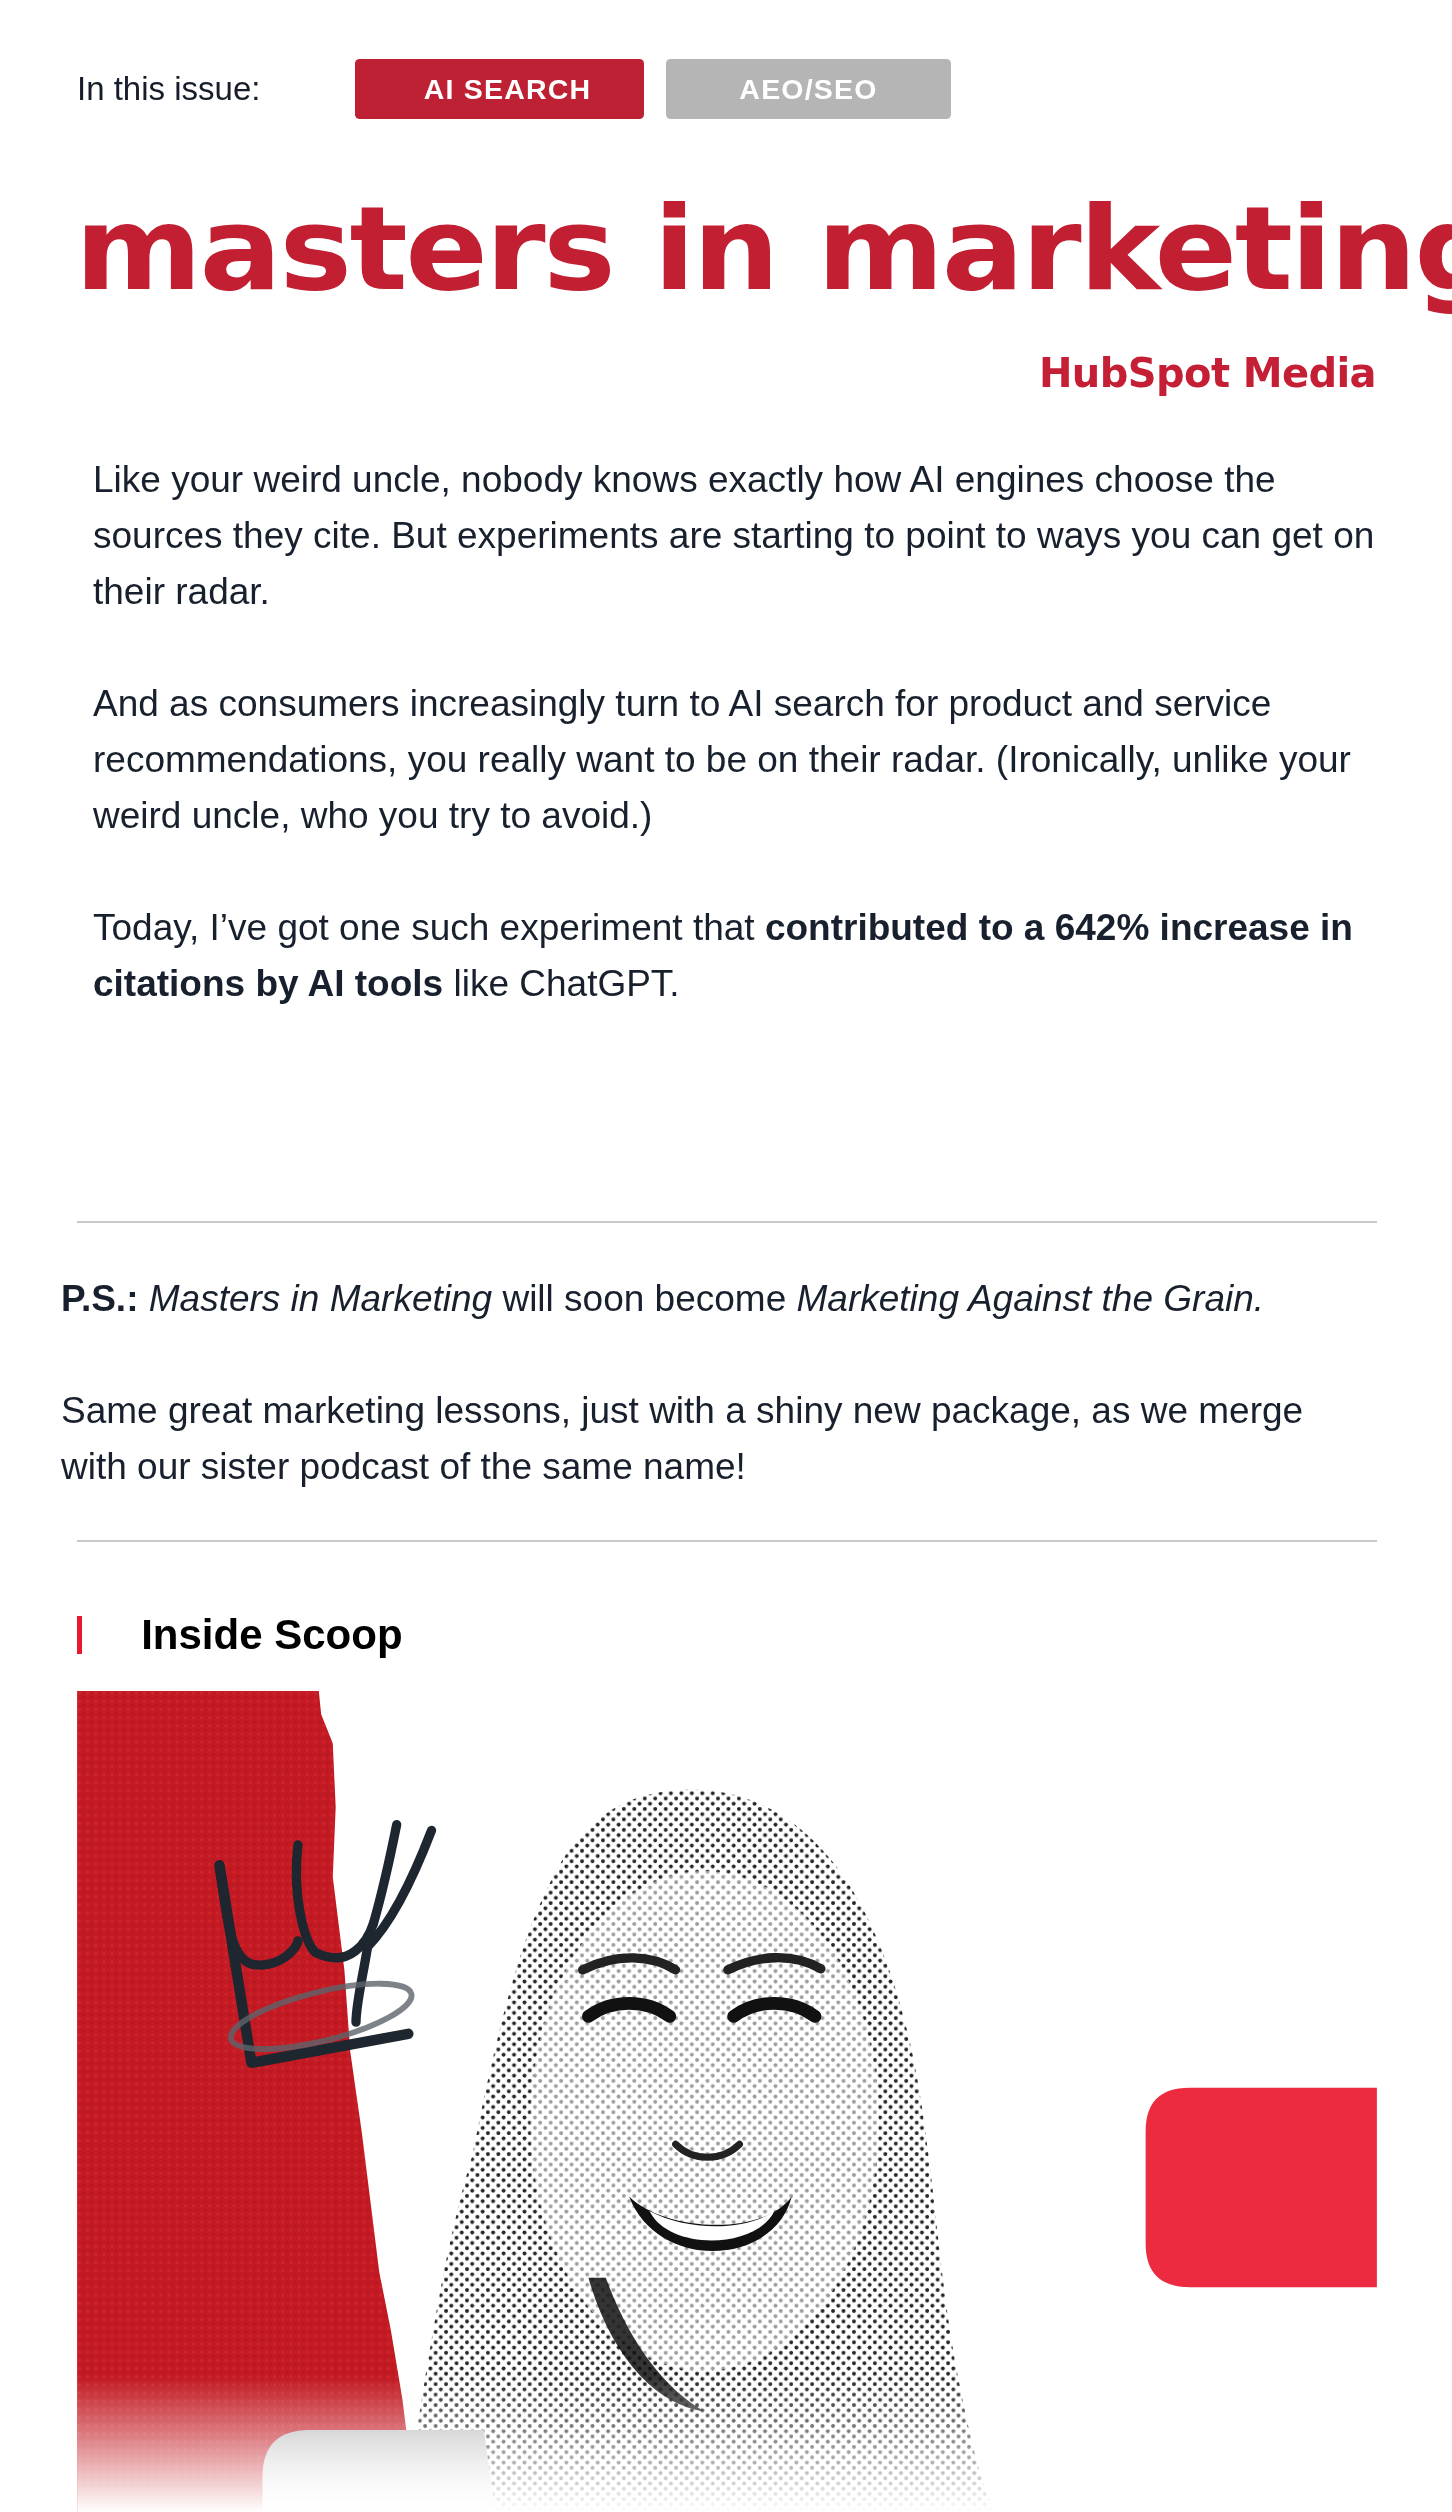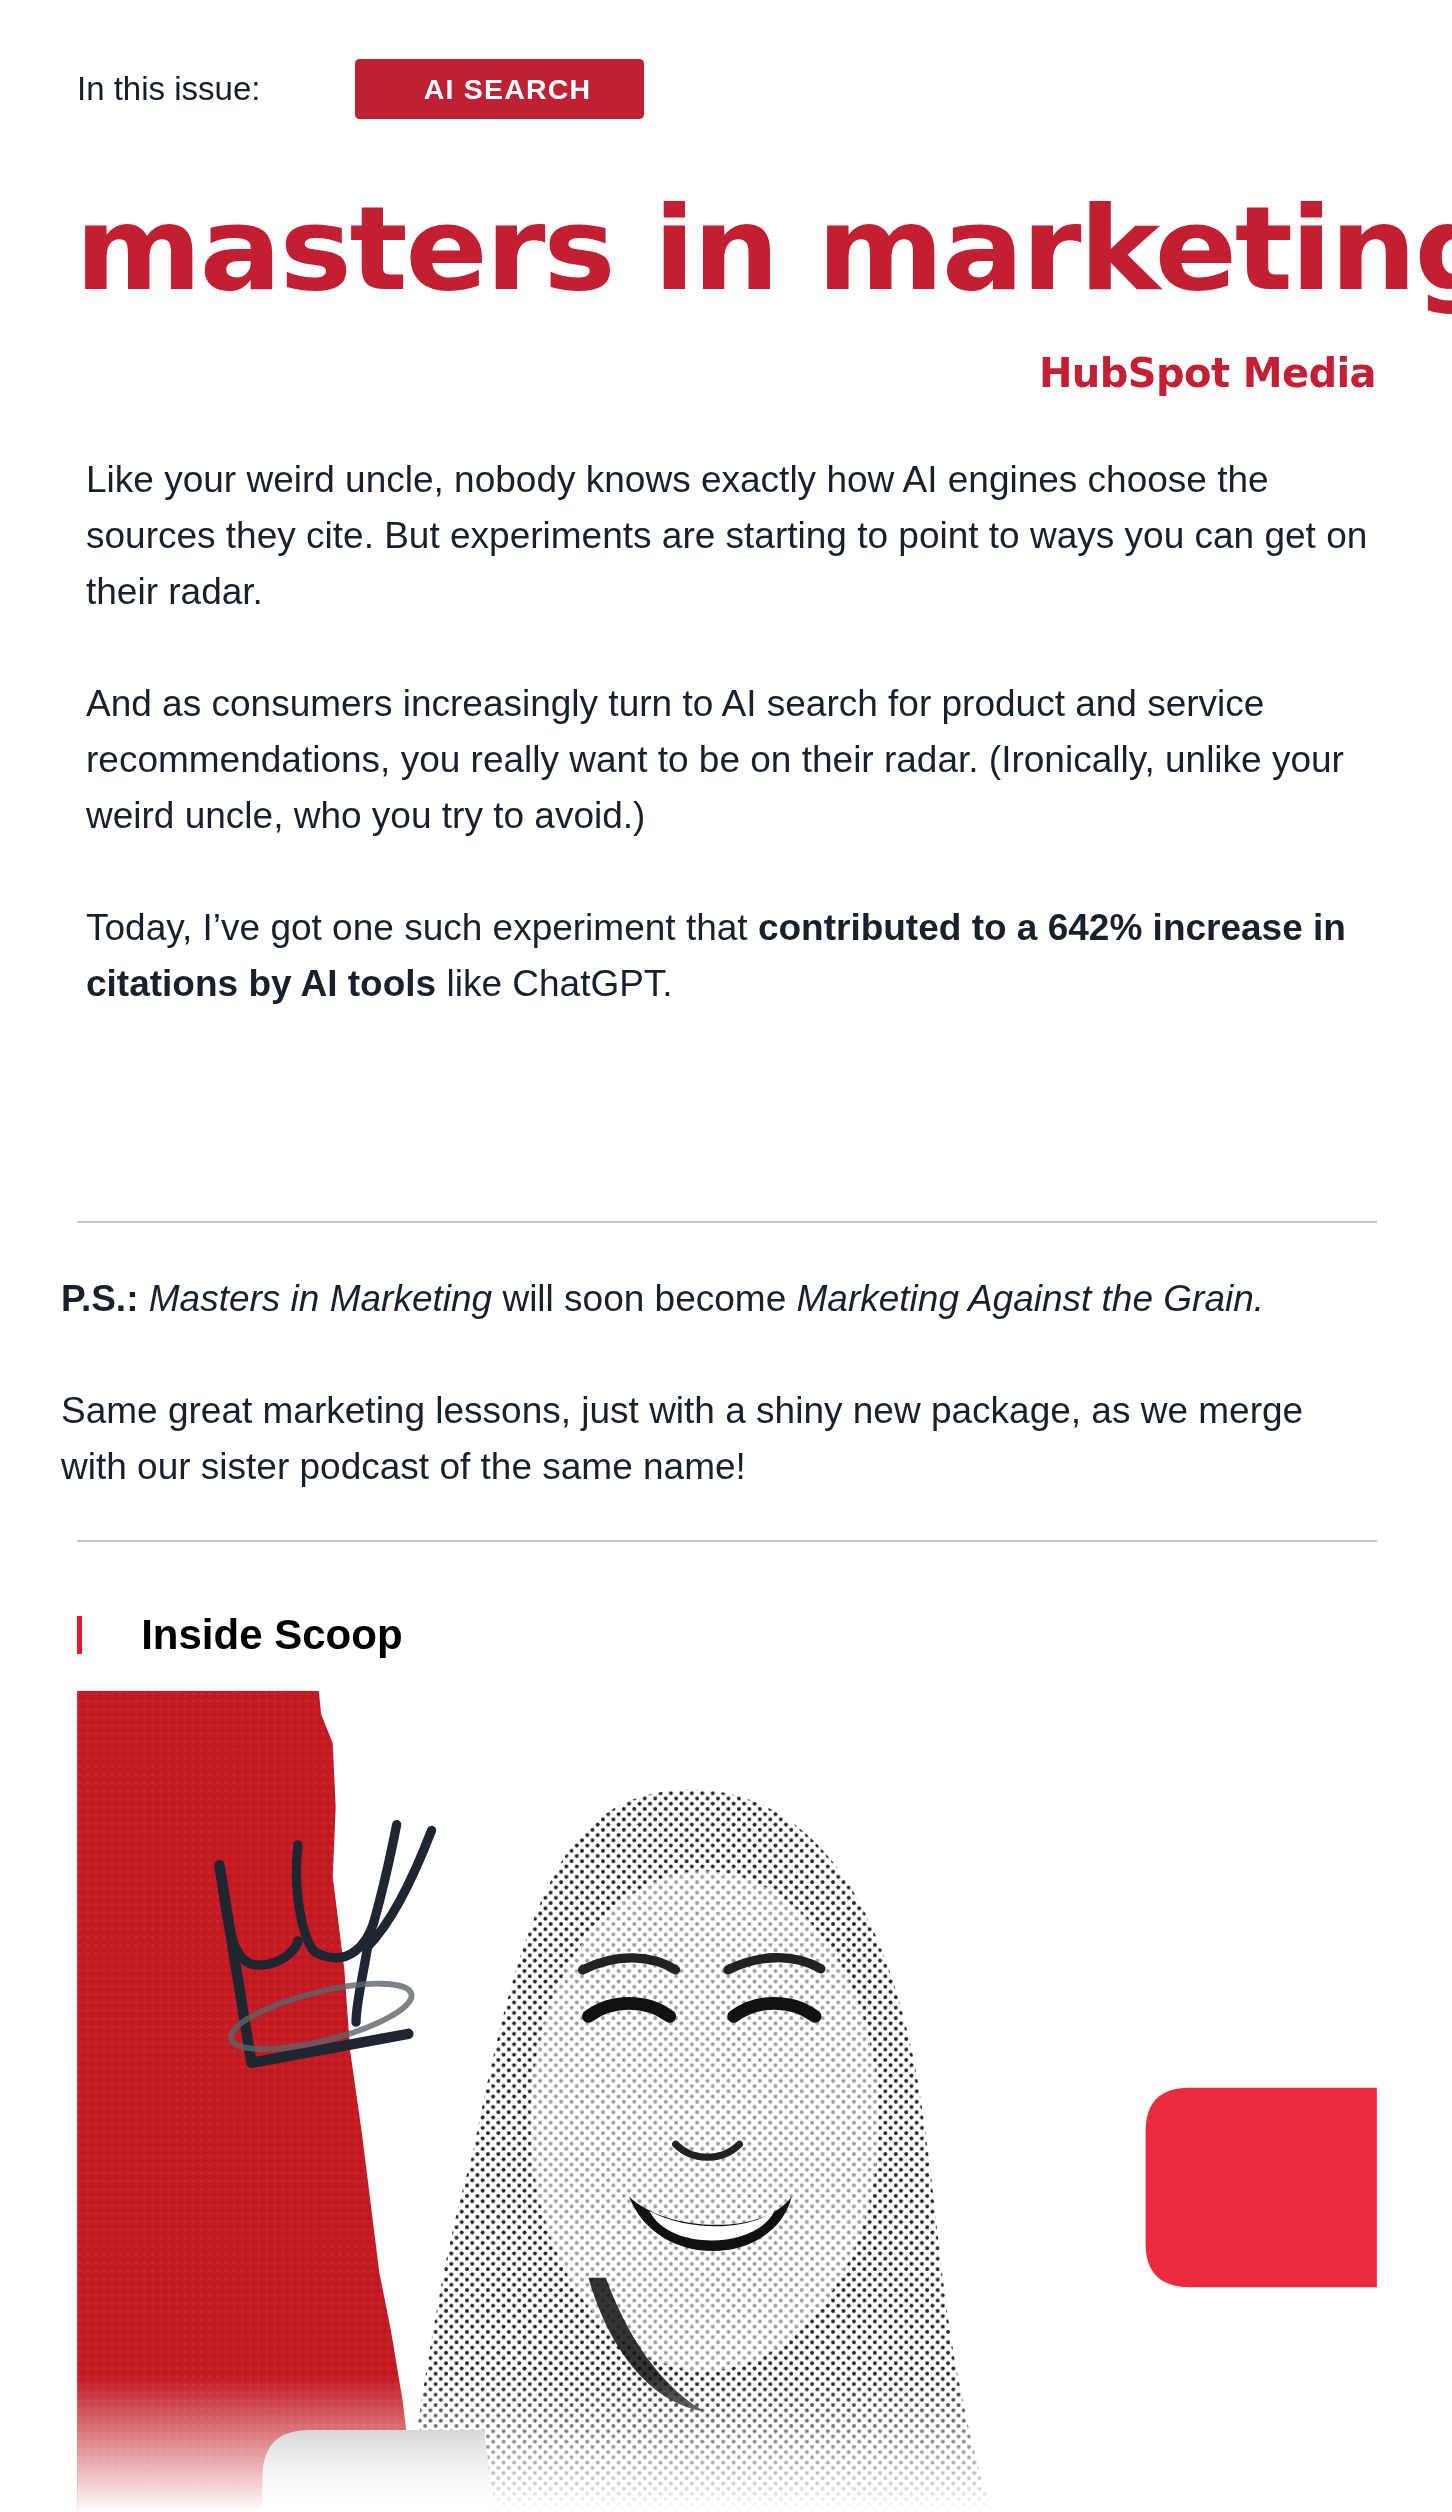--- a/index.html
+++ b/index.html
@@ -13,41 +13,42 @@
     .issue-tag.active { width: 289px; background: #be2133; padding-left: 16px; }
     .issue-tag.inactive { width: 285px; background: #b5b5b5; margin-left: 22px; }
 
     .brand { position: absolute; left: 70px; top: 192px; width: 1313px; height: 209px; }
     .brand-wordmark { position: absolute; left: 4.6px; top: 0; font-family: "DejaVu Sans", sans-serif; font-weight: bold;
       font-size: 115px; letter-spacing: -2.3px; color: #c21f33; line-height: 1; white-space: nowrap; transform-origin: left top; transform: scaleX(1.06); }
     .brand-sub { position: absolute; right: 7px; top: 158px; font-family: "DejaVu Sans", sans-serif; font-weight: bold;
       font-size: 40px; color: #c41f35; letter-spacing: -0.6px; white-space: nowrap; }
 
     .content { position: absolute; left: 77px; top: 452px; width: 1300px; }
-    .content p { margin: 0 0 56px 9px; font-size: 37px; line-height: 56px; color: #17202c; }
+    .content p { margin: 0 0 56px 16px; font-size: 37px; line-height: 56px; color: #17202c; }
     .content p b { font-weight: bold; }
     .divider { height: 2.3px; background: #c8c8c8; border: 0; margin: 0; }
     .divider-1 { position: absolute; left: 77px; top: 1221px; width: 1300px; }
     .divider-2 { position: absolute; left: 77px; top: 1540px; width: 1300px; }
     .ps-block { position: absolute; left: 61px; top: 1271px; width: 1300px; }
     .ps-block p { margin: 0 0 56px 0; font-size: 37px; line-height: 56px; color: #17202c; }
 
     .section-head { position: absolute; left: 77px; top: 1609px; height: 52px; display: flex; align-items: center; }
     .section-bar { width: 5.2px; height: 38px; background: #e8192f; margin-right: 42px; }
     .section-title { font-weight: bold; font-size: 42px; color: #000000; }
 
     .hero { position: absolute; left: 77px; top: 1691px; width: 1300px; height: 821px; overflow: hidden; background: #ffffff; }
     .hero svg { display: block; }
   </style>
 </head>
 <body>
 
 <div class="issue-bar">
   <span class="issue-label">In this issue:</span>
   <a class="issue-tag active">AI SEARCH</a>
+  <a class="issue-tag inactive">AEO/SEO</a>
 </div>
 
 <div class="brand">
   <div class="brand-wordmark">masters in marketing</div>
   <div class="brand-sub">HubSpot Media</div>
 </div>
 
 <div class="content">
   <p>Like your weird uncle, nobody knows exactly how AI engines choose the sources they cite. But experiments are starting to point to ways you can get on their radar.</p>
   <p>And as consumers increasingly turn to AI search for product and service recommendations, you really want to be on their radar. (Ironically, unlike your weird uncle, who you try to avoid.)</p>

